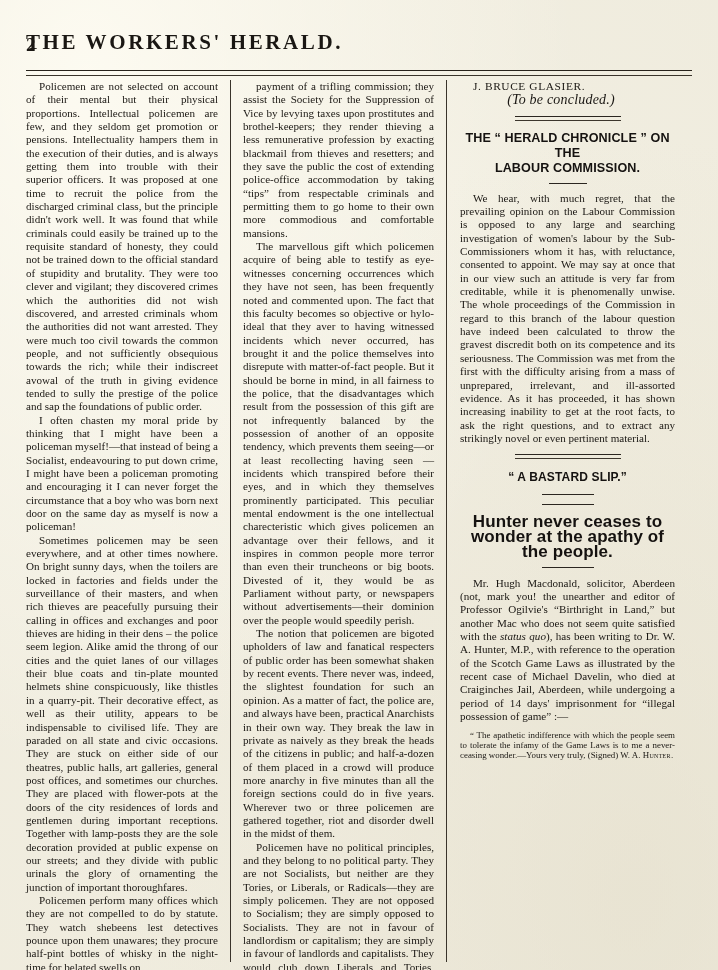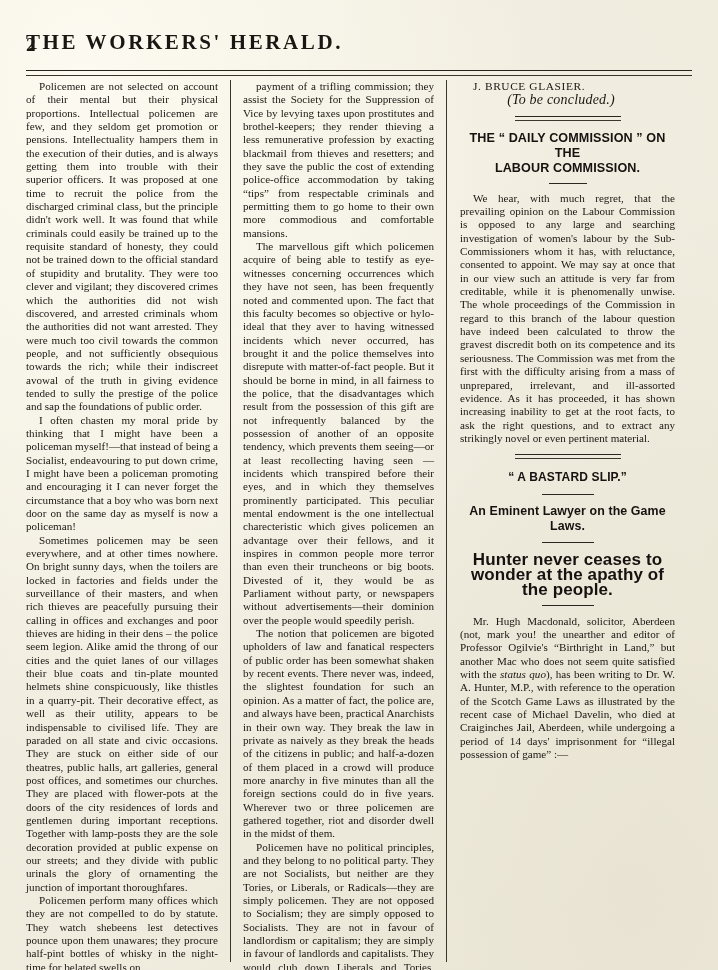--- a/index.html
+++ b/index.html
@@ -143,41 +143,41 @@
       <p>The notion that policemen are bigoted upholders of law and fanatical respecters of public order has been somewhat shaken by recent events. There never was, indeed, the slightest foundation for such an opinion. As a matter of fact, the police are, and always have been, practical Anarchists in their own way. They break the law in private as naively as they break the heads of the citizens in public; and half-a-dozen of them placed in a crowd will produce more anarchy in five minutes than all the foreign sections could do in five years. Wherever two or three policemen are gathered together, riot and disorder dwell in the midst of them.</p>
       <p>Policemen have no political principles, and they belong to no political party. They are not Socialists, but neither are they Tories, or Liberals, or Radicals—they are simply policemen. They are not opposed to Socialism; they are simply opposed to Socialists. They are not in favour of landlordism or capitalism; they are simply in favour of landlords and capitalists. They would club down Liberals and Tories, landlords and capi-</p>
     </div>
 
     <div class="col c3">
       <p class="signature">J. BRUCE GLASIER.</p>
       <p class="concluded">(To be concluded.)</p>
 
       <div class="rule-short-double"></div>
 
-      <div class="headline h-kicker">THE “ DAILY COMMISSION ” ON THE</div>
+      <div class="headline h-kicker">THE “ HERALD CHRONICLE ” ON THE</div>
       <div class="headline h-kicker">LABOUR COMMISSION.</div>
 
       <div class="rule-tiny"></div>
 
       <p>We hear, with much regret, that the prevailing opinion on the Labour Commission is opposed to any large and searching investigation of women's labour by the Sub-Commissioners whom it has, with reluctance, consented to appoint. We may say at once that in our view such an attitude is very far from creditable, while it is phenomenally unwise. The whole proceedings of the Commission in regard to this branch of the labour question have indeed been calculated to throw the gravest discredit both on its competence and its seriousness. The Commission was met from the first with the difficulty arising from a mass of unprepared, irrelevant, and ill-assorted evidence. As it has proceeded, it has shown increasing inability to get at the root facts, to ask the right questions, and to extract any strikingly novel or even pertinent material.</p>
 
       <div class="rule-short-double"></div>
 
       <div class="headline h-main">“ A BASTARD SLIP.”</div>
 
       <div class="rule-mid"></div>
 
-      <div class="headline h-sub">An Eminent Lawyer on the Game Laws.</div>
 
       <div class="rule-mid"></div>
 
       <div class="headline h-sub2">Hunter never ceases to wonder at the apathy of the people.</div>
 
       <div class="rule-mid"></div>
 
       <p><span>Mr. Hugh Macdonald, solicitor, Aberdeen (not, mark you! the unearther and editor of Professor Ogilvie's “Birthright in Land,” but another Mac who does not seem quite satisfied with the </span><em>status quo</em><span>), has been writing to Dr. W. A. Hunter, M.P., with reference to the operation of the Scotch Game Laws as illustrated by the recent case of Michael Davelin, who died at Craiginches Jail, Aberdeen, while undergoing a period of 14 days' imprisonment for “illegal possession of game” :—</span></p>
 
       <div class="smallprint">
+        <p><span>“ The apathetic indifference with which the people seem to tolerate the infamy of the Game Laws is to me a never-ceasing wonder.—Yours very truly, (Signed) W. A. </span><span class="sc">Hunter.</span></p>
       </div>
     </div>
 
   </div>
 </div>
 
 </body></html>

